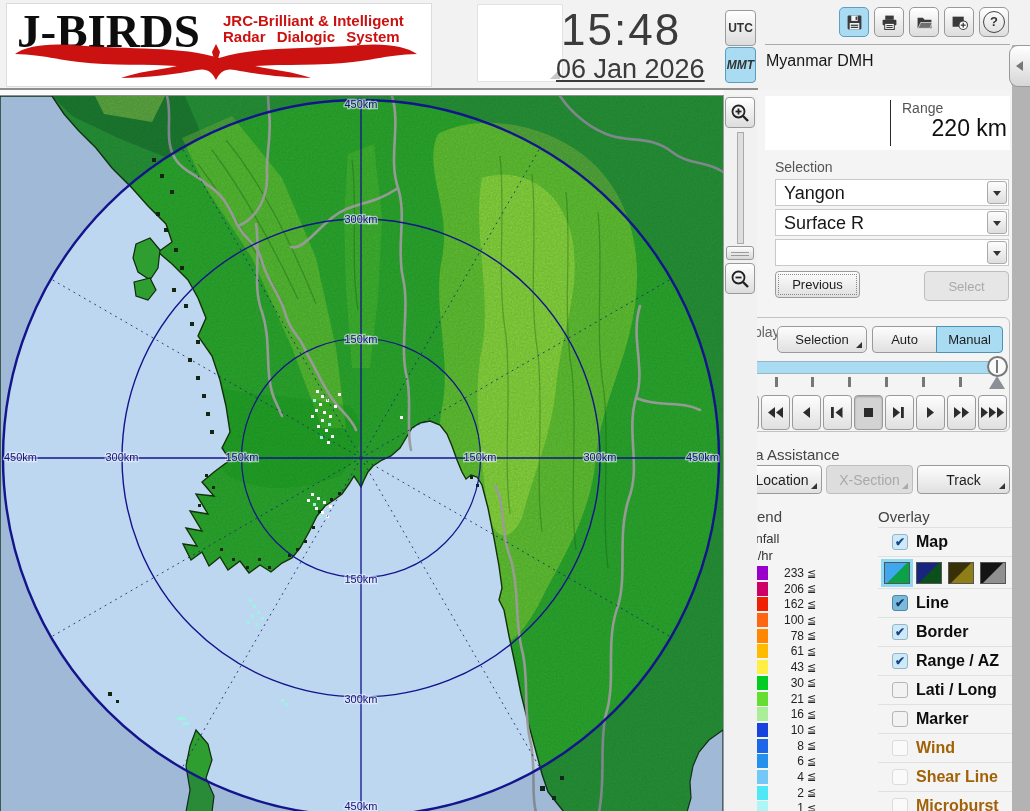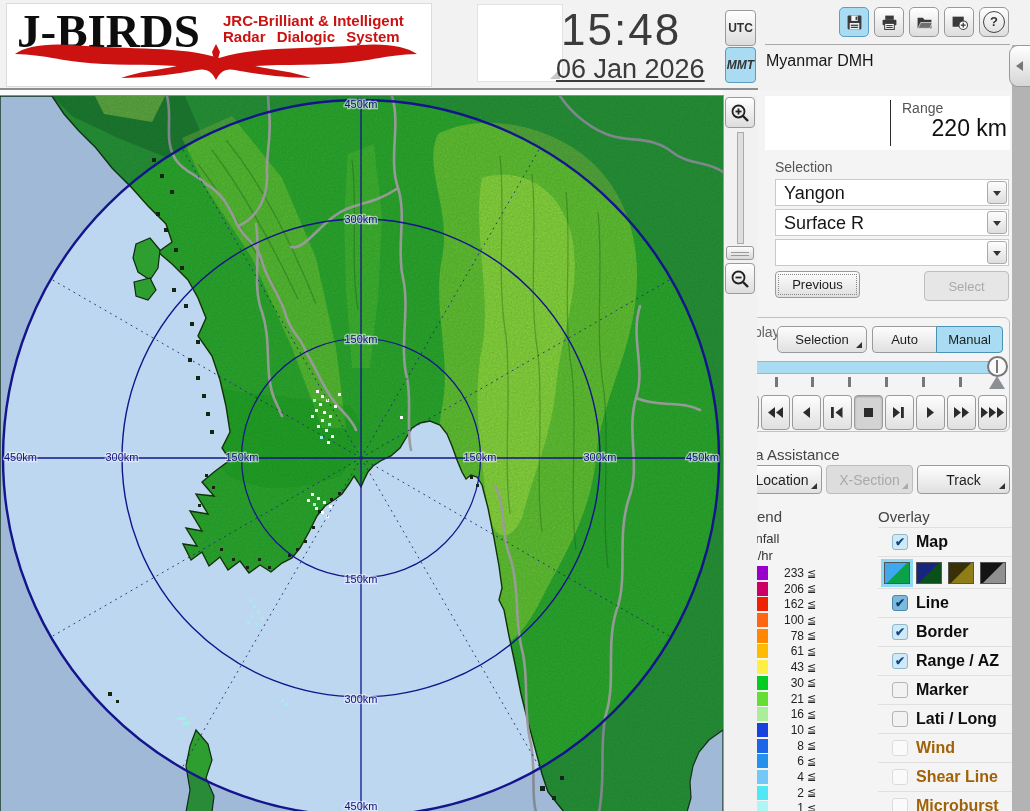--- a/index.html
+++ b/index.html
@@ -382,25 +382,25 @@
       <div class="orow checked">
         <span class="chk checked">✔</span>
         <span class="olbl">Border</span>
       </div>
       <div class="orow checked">
         <span class="chk checked">✔</span>
         <span class="olbl">Range / AZ</span>
       </div>
       <div class="orow unchecked">
         <span class="chk unchecked"></span>
-        <span class="olbl">Marker</span>
+        <span class="olbl">Lati / Long</span>
       </div>
       <div class="orow unchecked">
         <span class="chk unchecked"></span>
-        <span class="olbl">Lati / Long</span>
+        <span class="olbl">Marker</span>
       </div>
       <div class="orow disabled">
         <span class="chk disabled"></span>
         <span class="olbl">Wind</span>
       </div>
       <div class="orow disabled">
         <span class="chk disabled"></span>
         <span class="olbl">Shear Line</span>
       </div>
       <div class="orow disabled">

